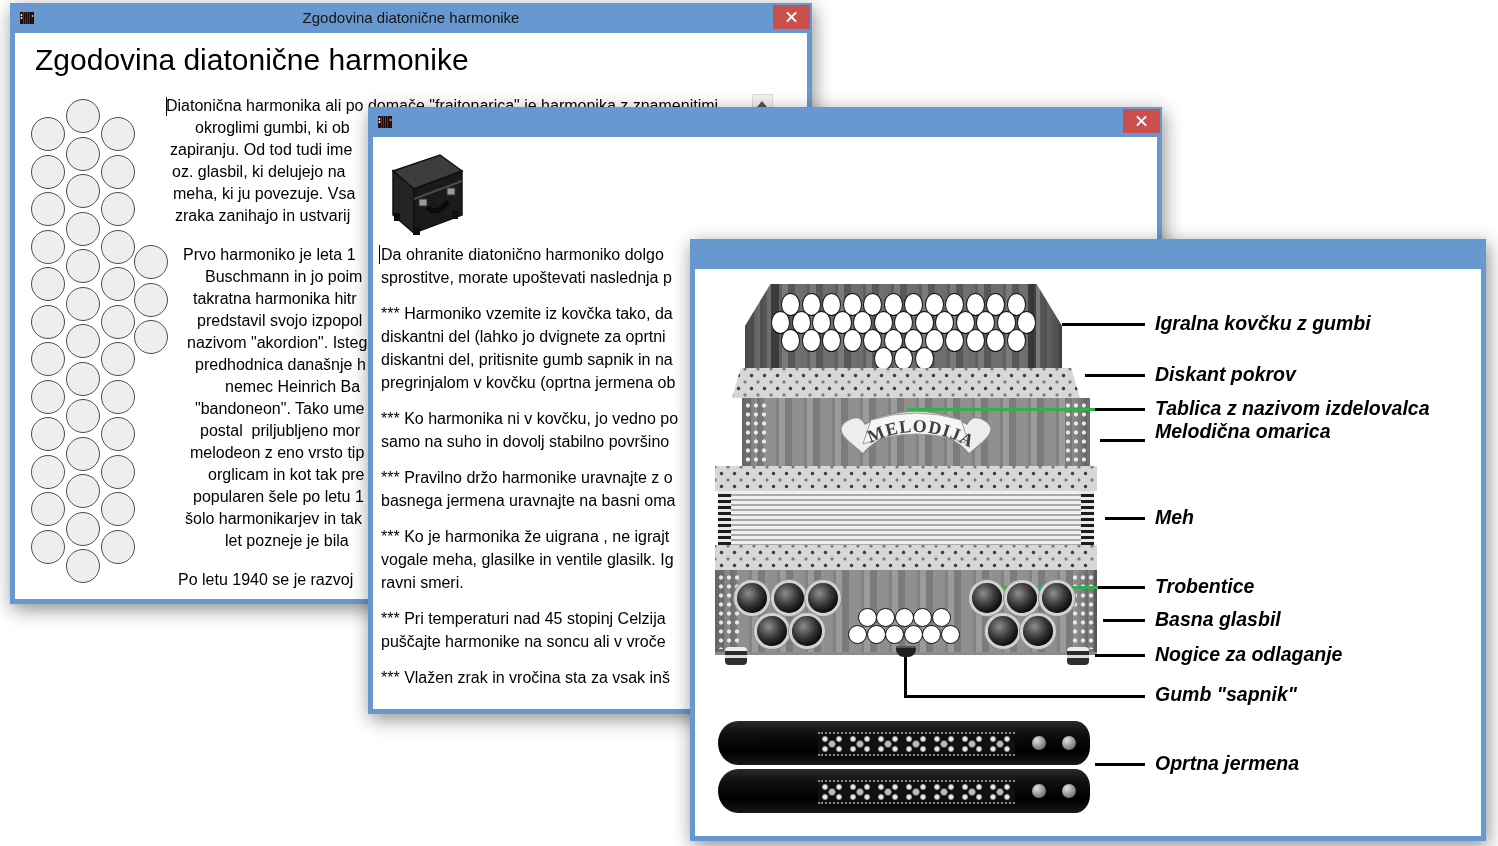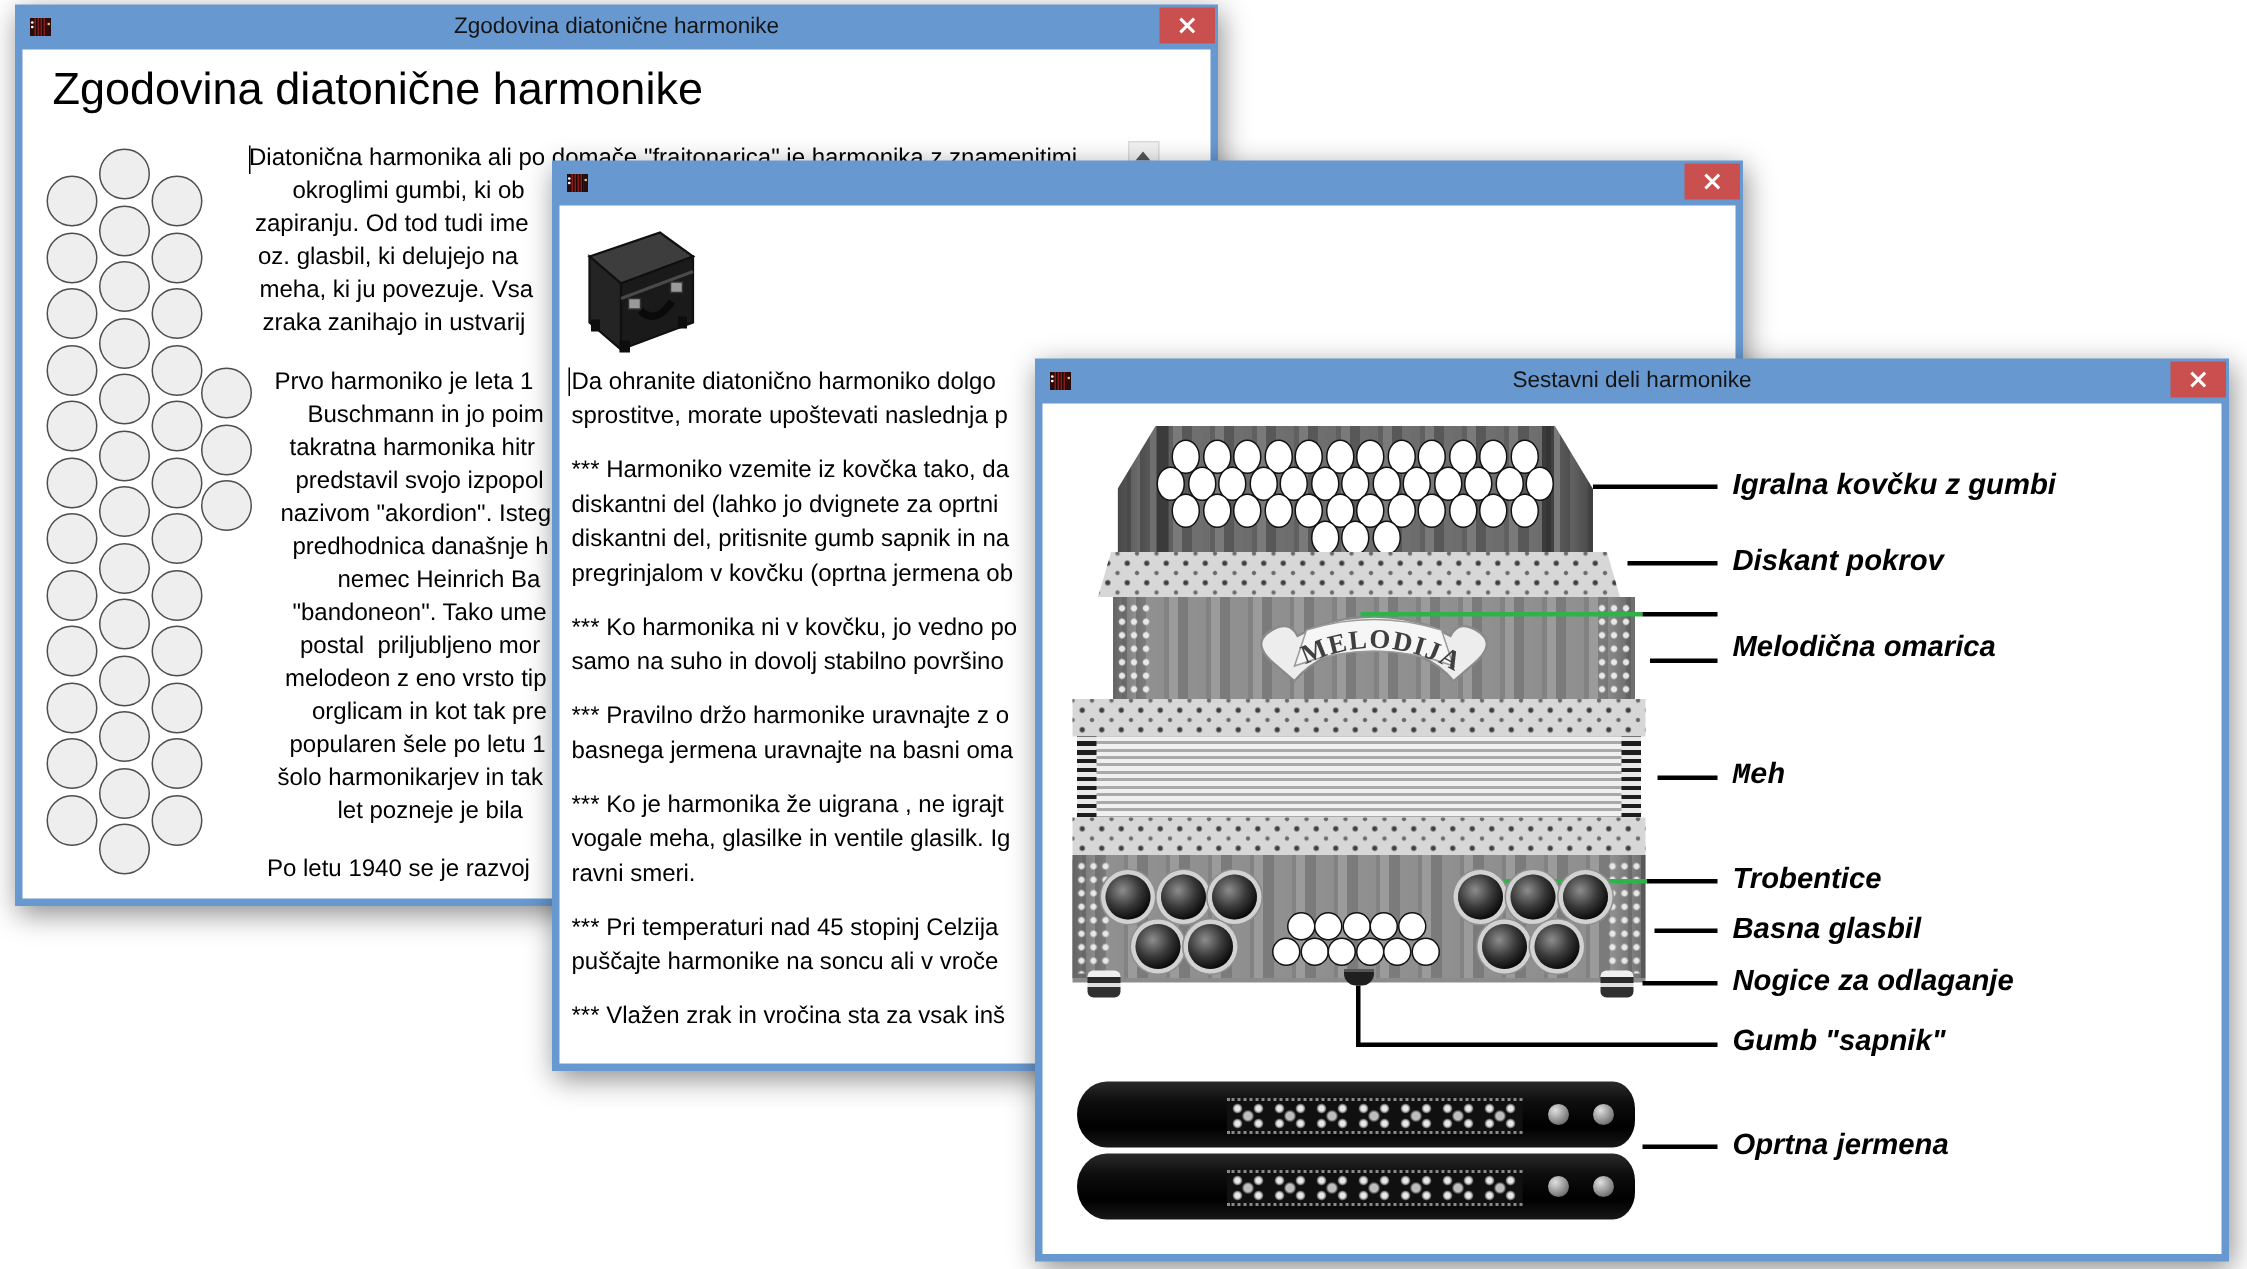--- a/index.html
+++ b/index.html
@@ -107,21 +107,21 @@
     border-top:2px dotted #8a8a8a; border-bottom:2px dotted #8a8a8a;
     background-image:
       radial-gradient(circle,#e9e9e9 1.5px,#9a9a9a 2.5px,rgba(0,0,0,0) 3.5px),
       radial-gradient(circle,#bdbdbd 2.5px,rgba(0,0,0,0) 4.2px);
     background-size:14px 10px,28px 20px; }
   .stud { position:absolute; width:14px; height:14px; border-radius:50%; top:15px;
     background:radial-gradient(circle at 35% 30%, #e0e0e0, #777 70%, #333); }
   .stud.s1 { right:14px; } .stud.s2 { right:44px; }
 
   .plabel { position:absolute; left:460px; font-size:19.5px; font-weight:bold; font-style:italic; white-space:nowrap; }
-  #pl0 { top:43px; }  #pl1 { top:94px;text-align:right; }  #pl2 { top:128px; } #pl3 { top:151px; } #pl4 { top:237px;font-family:Liberation Mono, monospace; }
+  #pl0 { top:43px; }  #pl1 { top:94px;text-align:right; }  #pl2 { top:128px; } #pl3 { top:151px; } #pl4 { top:237px; }
   #pl5 { top:306px; } #pl6 { top:339px; } #pl7 { top:374px; } #pl8 { top:414px; } #pl9 { top:483px; }
   .ln  { position:absolute; height:3px; background:#000; }
   .lng { position:absolute; height:3px; background:var(--green); }
   #l1 { left:367px; top:54px;  width:83px; }
   #l2 { left:390px; top:105px; width:60px; }
   #g3 { left:212px; top:139px; width:188px; }
   #l3 { left:400px; top:139px; width:50px; }
   #l4 { left:405px; top:170px; width:45px; }
   #l5 { left:410px; top:248px; width:40px; }
   #g6 { left:292px; top:317px; width:111px; }
@@ -281,36 +281,20 @@
         <div class="tgap"></div>
         <div class="tline2">*** Pri temperaturi nad 45 stopinj Celzija</div>
         <div class="tline2">puščajte harmonike na soncu ali v vroče</div>
         <div class="tgap"></div>
         <div class="tline2">*** Vlažen zrak in vročina sta za vsak inš</div>
       </div>
   </div>
 </div>
 
 <div class="win" id="win-parts">
-  <div class="tb">
-    <svg class="appicon" viewBox="0 0 16 16">
-      <rect x="1" y="2" width="14" height="12" fill="#8b1a1a"></rect>
-      <rect x="1" y="2" width="3" height="12" fill="#2a0c0c"></rect>
-      <rect x="12" y="2" width="3" height="12" fill="#2a0c0c"></rect>
-      <rect x="5" y="2" width="1" height="12" fill="#1c0808"></rect>
-        <rect x="7" y="2" width="1" height="12" fill="#1c0808"></rect>
-      <rect x="9" y="2" width="1" height="12" fill="#1c0808"></rect>
-        <rect x="11" y="2" width="1" height="12" fill="#1c0808"></rect>
-      <circle cx="2.5" cy="5" r="0.9" fill="#fff"></circle>
-        <circle cx="2.5" cy="8" r="0.9" fill="#fff"></circle>
-      <circle cx="13.5" cy="6" r="0.9" fill="#e8c66a"></circle>
-    </svg>
-    <span class="title">Sestavni deli harmonike</span>
-    <div class="closebtn"></div>
-  </div>
   <div class="content" id="w3-content">
 
     <div id="treble" class="wood-dark">
       <div class="post" id="post-l"></div>
       <div class="post" id="post-r"></div>
     <div class="toval" style="left: 36.25px; top: 9px;"></div>
         <div class="toval" style="left: 56.75px; top: 9px;"></div>
         <div class="toval" style="left: 77.25px; top: 9px;"></div>
         <div class="toval" style="left: 97.75px; top: 9px;"></div>
         <div class="toval" style="left: 118.25px; top: 9px;"></div>
@@ -397,20 +381,21 @@
     <div class="lng" id="g6"></div>
     <div class="ln" id="l6"></div>
     <div class="ln" id="l7"></div>
     <div class="ln" id="l8"></div>
     <div id="v9"></div>
     <div class="ln" id="l9"></div>
     <div class="ln" id="l10"></div>
 
     <div class="plabel" id="pl0">Igralna kovčku z gumbi</div>
     <div class="plabel" id="pl1">Diskant pokrov</div>
+    <div class="plabel" id="pl2">Tablica z nazivom izdelovalca</div>
     <div class="plabel" id="pl3">Melodična omarica</div>
     <div class="plabel" id="pl4">Meh</div>
     <div class="plabel" id="pl5">Trobentice</div>
     <div class="plabel" id="pl6">Basna glasbil</div>
     <div class="plabel" id="pl7">Nogice za odlaganje</div>
     <div class="plabel" id="pl8">Gumb "sapnik"</div>
     <div class="plabel" id="pl9">Oprtna jermena</div>
   <div class="bassbtn" style="left: 162.5px; top: 338.5px;"></div>
       <div class="bassbtn" style="left: 181px; top: 338.5px;"></div>
       <div class="bassbtn" style="left: 199.5px; top: 338.5px;"></div>

